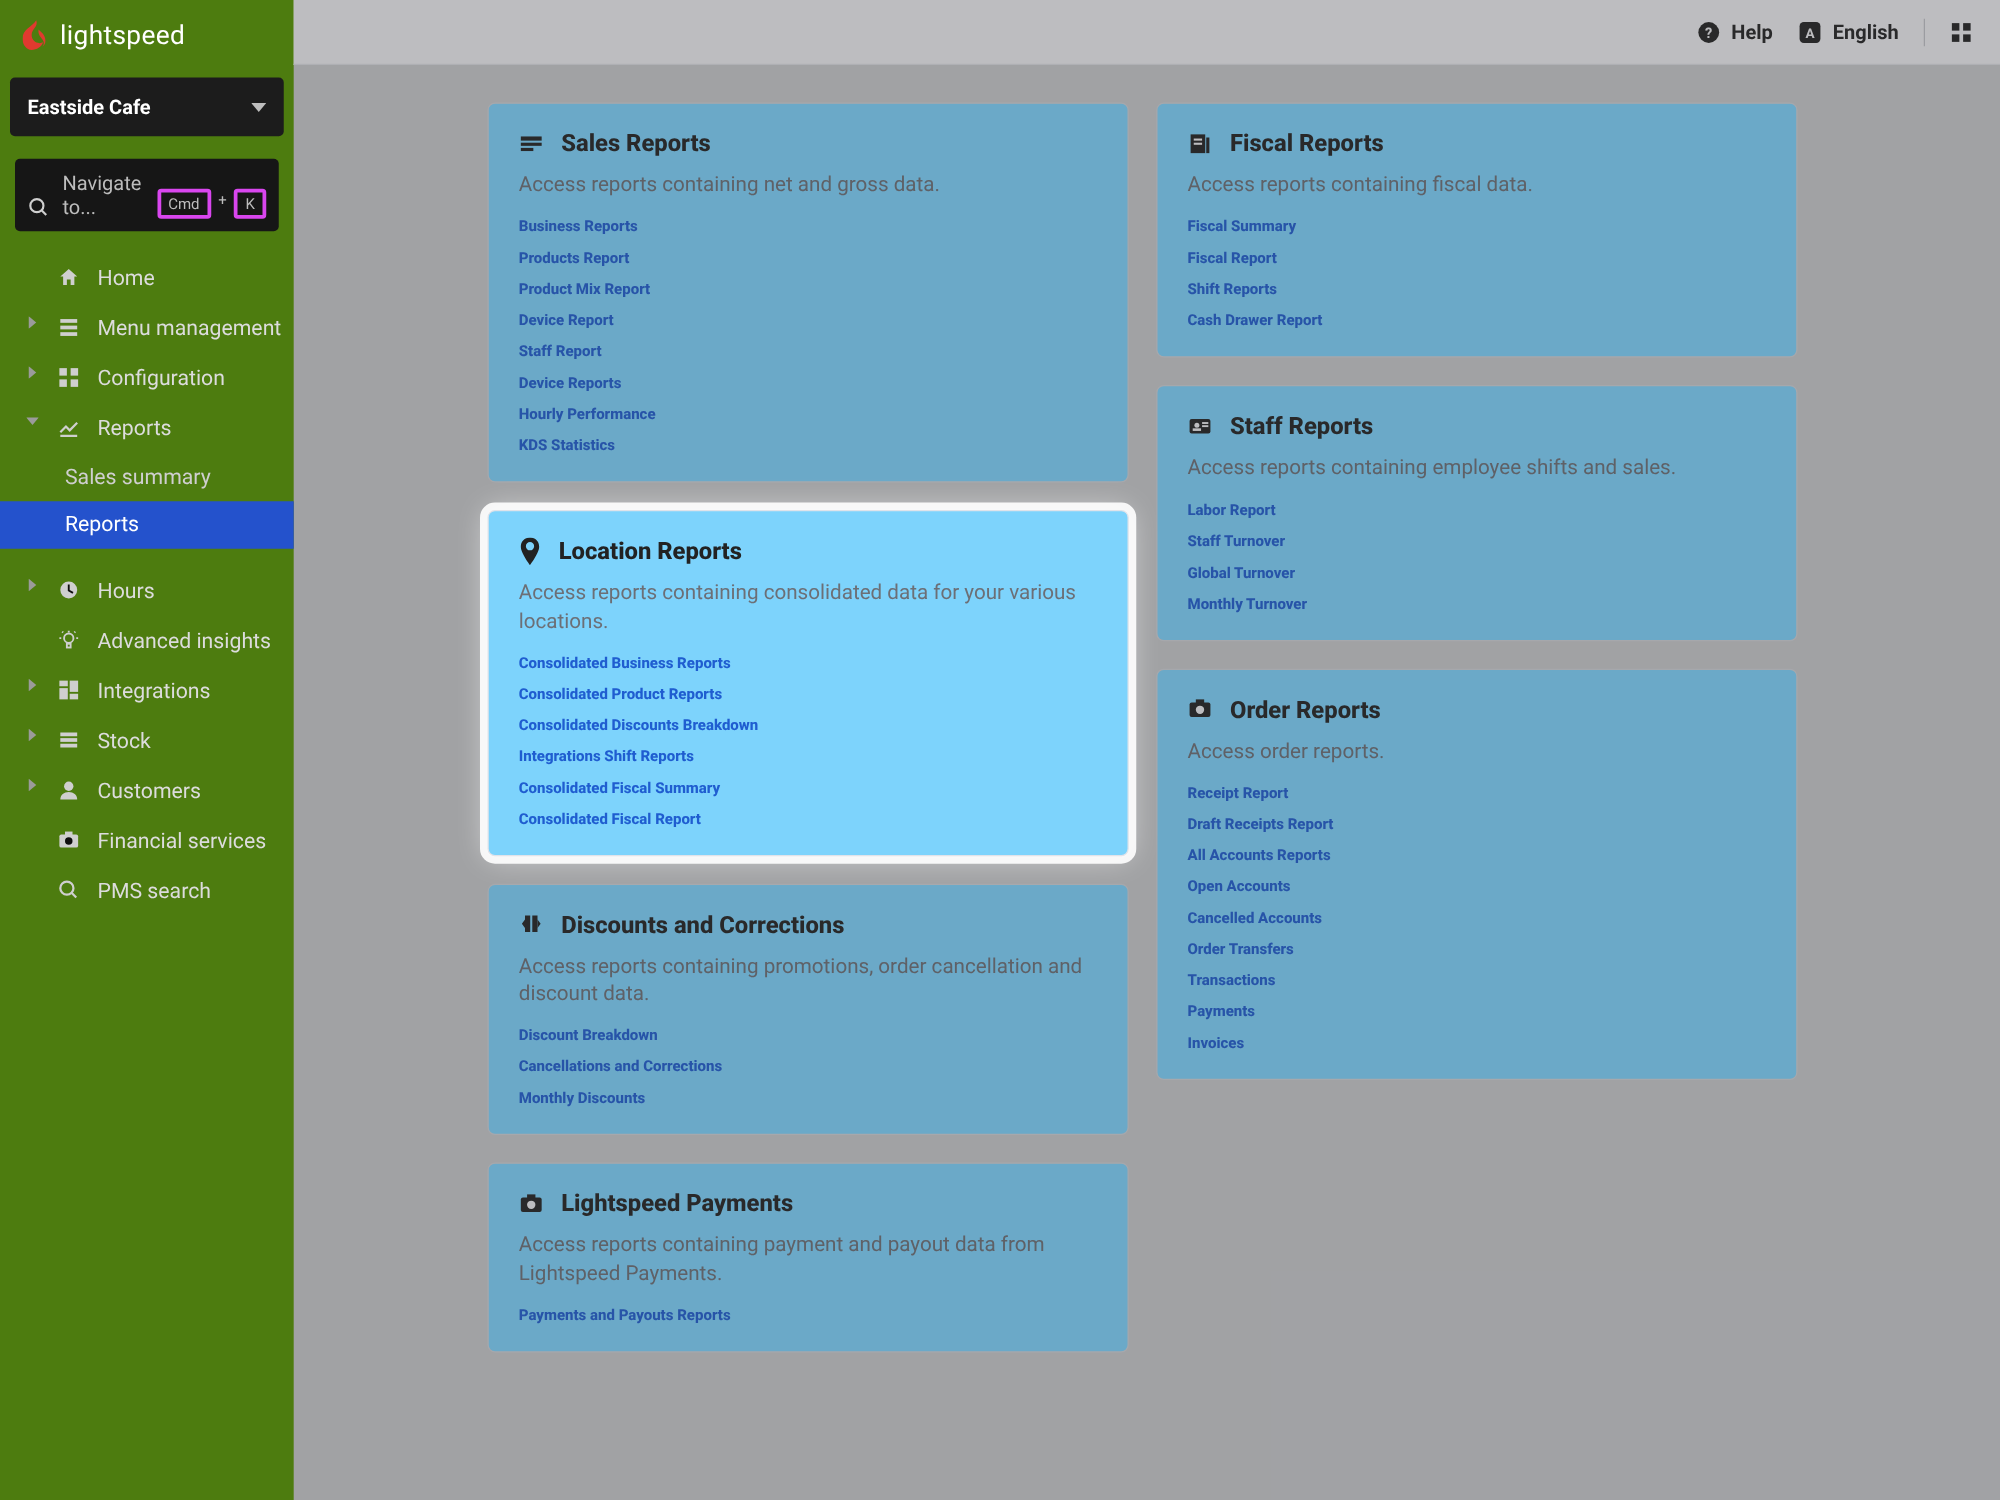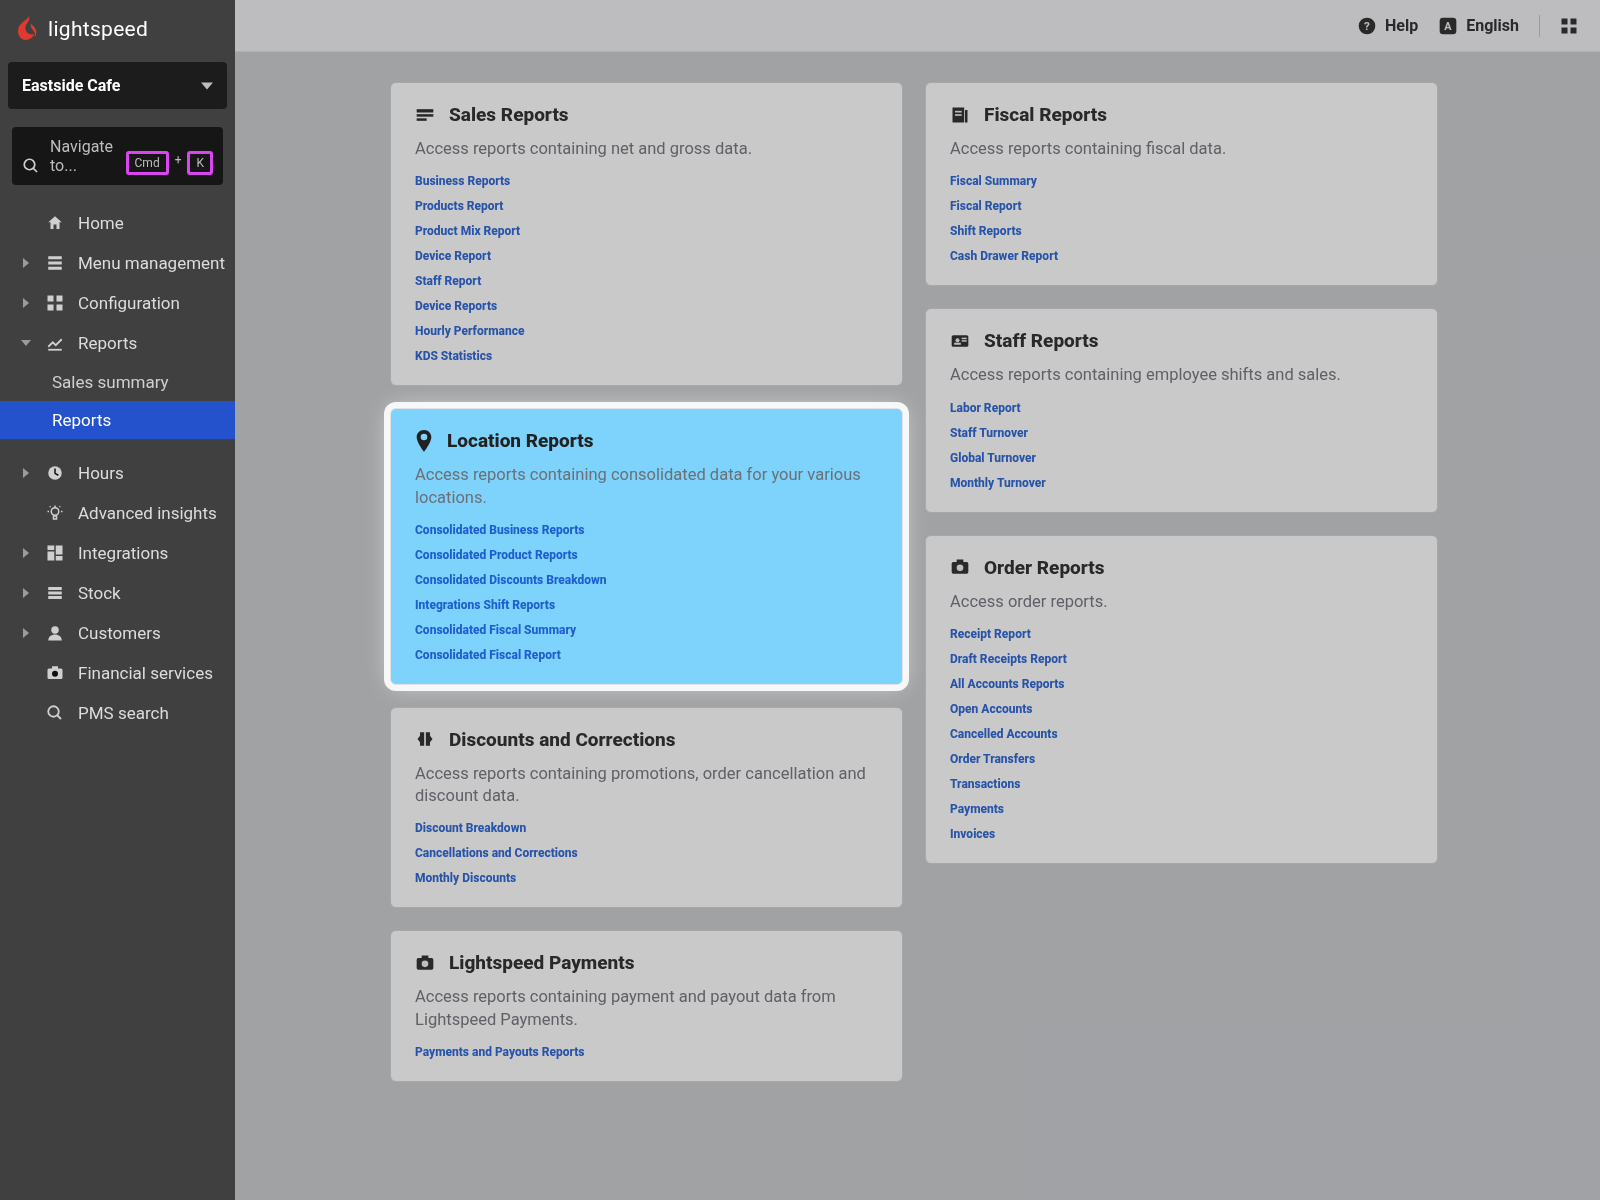--- a/index.html
+++ b/index.html
@@ -1,44 +1,44 @@
 <!DOCTYPE html>
 <html><head>
 <meta charset="utf-8">
 <style>
   * { box-sizing: border-box; margin: 0; padding: 0; }
   body { font-family: -apple-system, BlinkMacSystemFont, "Segoe UI", Roboto, Helvetica, Arial, sans-serif; background: #c8c9cb; width:1600px; height:1200px; overflow:hidden; }
   .app { display:flex; width:1600px; height:1200px; }
   
-  .sidebar { width:235px; background:#404040; color:#e7e7e7; display:flex; flex-direction:column; font-size:17px; }
+  .sidebar { width:235px; background:#4d7c0f; color:#e7e7e7; display:flex; flex-direction:column; font-size:17px; }
   .logo-row { display:flex; align-items:center; gap:8px; padding:16px 18px 14px; color:#fff; }
   .logo-text { font-weight:400; font-size:21px; letter-spacing:0.3px; color:#fff; }
   .tenant { margin:6px 8px 8px; background:#1c1c1c; border-radius:4px; padding:14px 14px; display:flex; align-items:center; justify-content:space-between; }
   .tenant-name { font-weight:700; color:#fff; font-size:16px; }
   .tenant-caret { color:#bdbdbd; }
   .navsearch { margin:10px 12px 14px; display:flex; align-items:flex-end; gap:10px; color:#bdbdbd; background:#161616; border-radius:4px; padding:10px 10px; font-size:16px;}
   .navsearch .kbd { margin-left:auto; display:flex; gap:6px; }
   .kbd span { border:3px solid #d946ef; border-radius:3px; padding:2px 6px; font-size:12px; color:#bdbdbd;}
   .navlist { list-style:none; padding:4px 0; }
-  .navitem { display:flex; align-items:center; gap:12px; padding:10px 9px 10px 20px; color:#dcdcdc; font-size:17px; cursor:pointer; }
+  .navitem { display:flex; gap:12px; padding:10px 9px 10px 20px; color:#dcdcdc; font-size:17px; cursor:pointer; }
   .navitem .chev { width:12px; color:#9b9b9b; display:flex; justify-content:center; }
   .navitem .icn { width:22px; display:flex; justify-content:center; color:#cfcfcf;}
   .subitem { padding:9px 16px 9px 52px; color:#cfcfcf; font-size:17px; cursor:pointer;}
   .subitem.active { background:#2452cc; color:#fff; }
   .sep { height:14px; }
   
   .main { flex:1; display:flex; flex-direction:column; position:relative; }
   .topbar { height:52px; background:#efeff1; display:flex; align-items:center; justify-content:flex-end; gap:20px; padding:0 22px; border-bottom:1px solid #dcdde1; }
   .overlay { position:absolute; inset:0; background:rgba(60,62,66,0.28); }
   .topbtn { display:flex; align-items:center; gap:8px; color:#222; font-weight:700; font-size:16px; }
   .divider { width:1px; height:22px; background:#bfc1c7; }
   
   .content { flex:1; padding:30px 36px 30px 155px; display:flex; gap:22px; align-items:flex-start; }
   .col { width:513px; display:flex; flex-direction:column; gap:22px; }
-  .card { background:#ffffff; border:1px solid #cfd1d6; border-radius:6px; padding:20px 24px 22px; }
+  .card { background:#7dd3fc; border:1px solid #cfd1d6; border-radius:6px; padding:20px 24px 22px; }
   .card.highlight { background:#7dd3fc; border:1px solid #e0e3ea; box-shadow:0 0 0 6px rgba(255,255,255,0.9), 0 0 24px rgba(255,255,255,0.6); position:relative; z-index:5; }
   .card-head { display:flex; align-items:center; gap:14px; color:#222; }
   .card-title { font-weight:800; font-size:19px; }
   .card-desc { margin-top:12px; color:#6c6f76; font-size:16.5px; line-height:1.35; }
   .linklist { margin-top:14px; display:flex; flex-direction:column; gap:11px; }
   .linklist a { color:#1f5dd0; text-decoration:none; font-weight:800; font-size:12px; }
   
   svg { display:block; }
 </style>
 </head>

